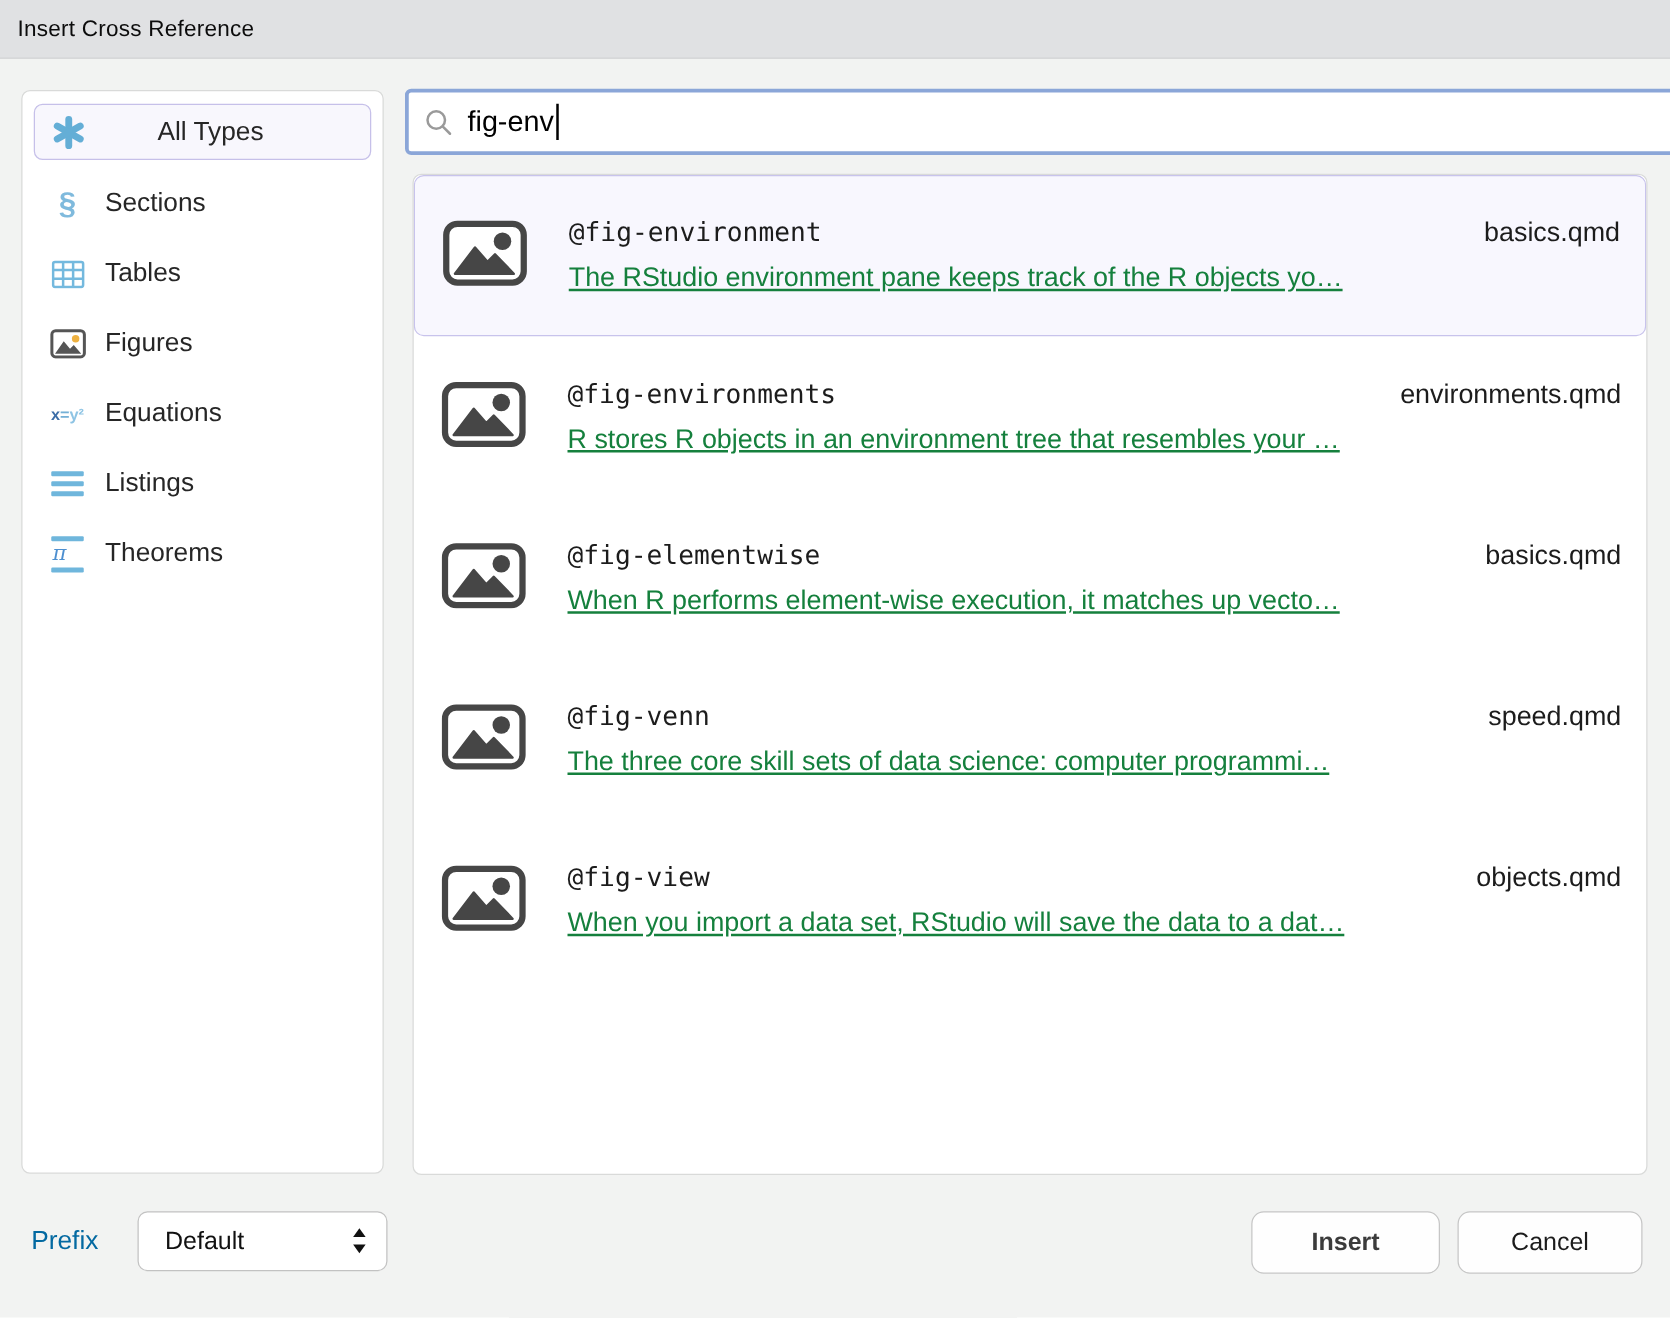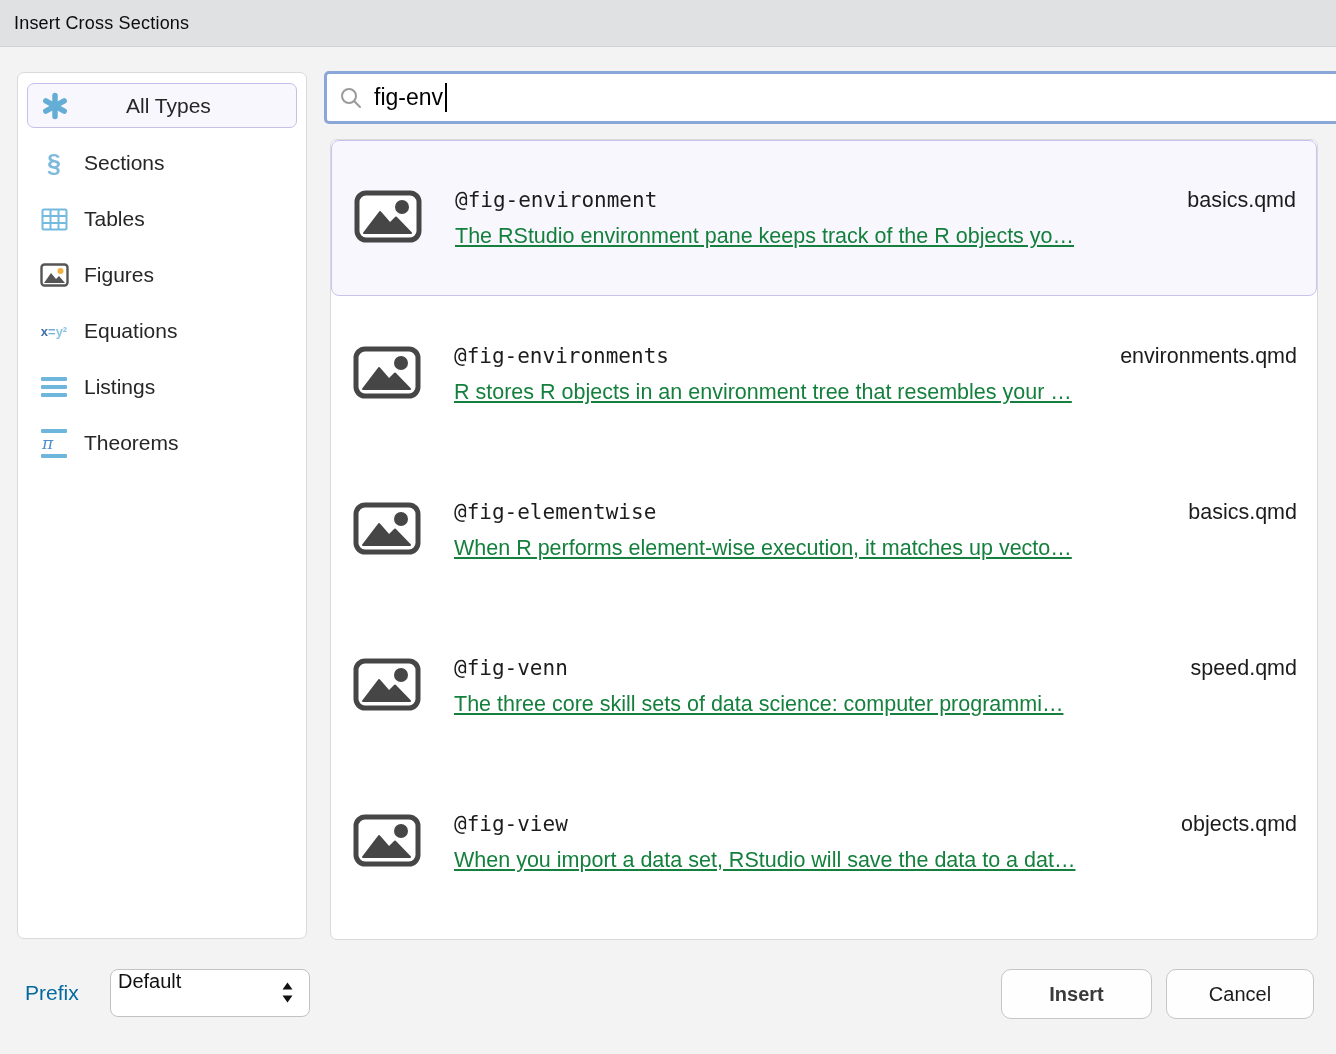--- a/index.html
+++ b/index.html
@@ -60,56 +60,56 @@
   .search-text { font-size: 23px; color: #000; margin-left: 11px; }
   .caret { width: 2px; height: 29px; background: #000; margin-left: 2px; }
 
   
   .results {
     position: absolute; left: 330px; top: 139px; width: 988px; height: 801px;
     background: #ffffff; border: 1px solid #d9dad9; border-radius: 7px;
     overflow: hidden;
   }
   .result-row {
-    height: 156px; display: flex; align-items: center;
+    height: 129px; display: flex; align-items: center;
     padding: 0 20px 0 22px; cursor: default;
   }
   .result-row.selected {
     border: 1px solid #c8c3ec; background: #f8f7fe; border-radius: 8px;
   }
   .result-icon { flex-shrink: 0; }
   .result-text { flex: 1; margin-left: 33px; min-width: 0; }
   .result-line1 { display: flex; justify-content: space-between; align-items: baseline; margin-bottom: 11px; }
   .result-id { font-family: "DejaVu Sans Mono", monospace; font-size: 21px; color: #1c1c1c; }
   .result-file { font-size: 21.5px; color: #1c1c1c; }
   .result-desc { font-size: 21.5px; color: #15803d; white-space: nowrap; overflow: hidden; text-decoration: underline; }
 
   
   .prefix-label { position: absolute; left: 25px; top: 981px; font-size: 21px; color: #0369a1; }
   .prefix-select {
     position: absolute; left: 110px; top: 969px; width: 200px; height: 48px;
     background: #ffffff; border: 1.5px solid #c2c2c2; border-radius: 8px;
-    display: flex; align-items: flex-start; padding-left: 7px;
+    display: flex; align-items: center; padding-left: 21px;
     font-size: 20px; color: #111; cursor: default;
   }
   .stepper { position: absolute; right: 15px; top: 11px; }
   .btn {
     position: absolute; top: 969px; height: 50px;
     background: #fefefe; border: 1.5px solid #c6c6c6; border-radius: 10px;
     display: flex; align-items: center; justify-content: center;
     font-size: 20px; cursor: default;
   }
   .btn-insert { left: 1001px; width: 151px; font-weight: 700; color: #3b3b3b; }
   .btn-cancel { left: 1166px; width: 148px; color: #1c1c1c; }
 </style>
 </head>
 <body>
 
 <div class="titlebar">
-  <span>Insert Cross Sections</span>
+  <span>Insert Cross Reference</span>
 </div>
 
 <div class="sidebar">
 
   <div class="side-item selected">
     <span class="side-icon">
       <svg width="28" height="28" viewBox="0 0 28 28">
         <g stroke="#64aed6" stroke-width="5.5" stroke-linecap="round">
           <line x1="14" y1="3.5" x2="14" y2="24.5"></line>
           <line x1="4.8" y1="8.8" x2="23.2" y2="19.2"></line>

